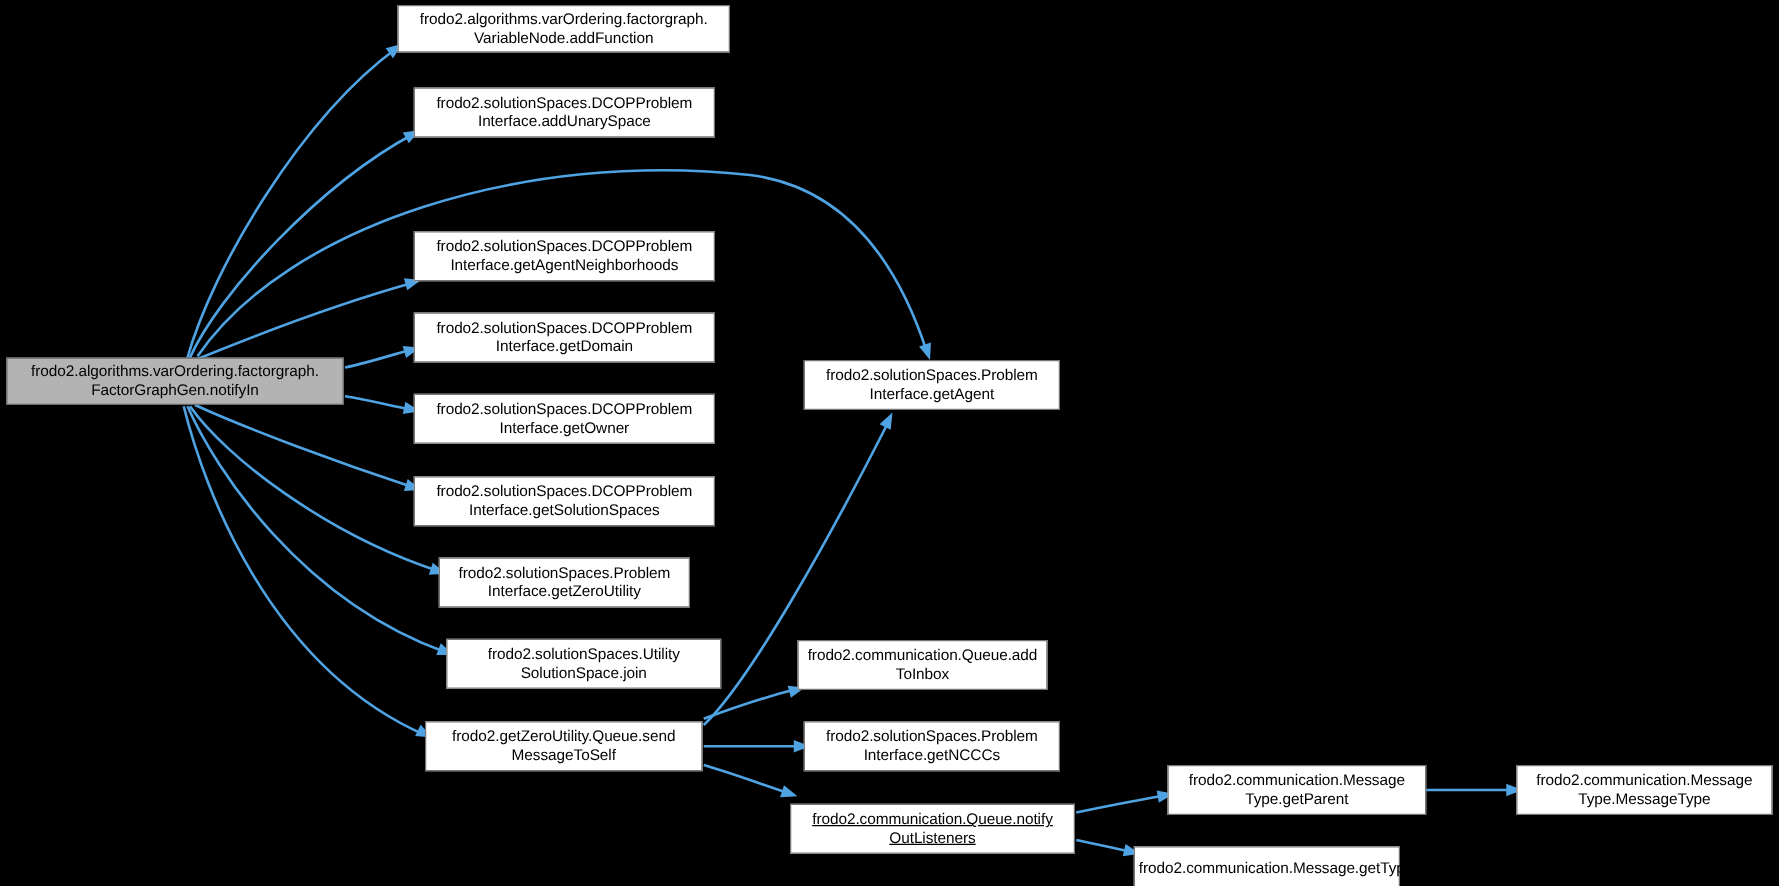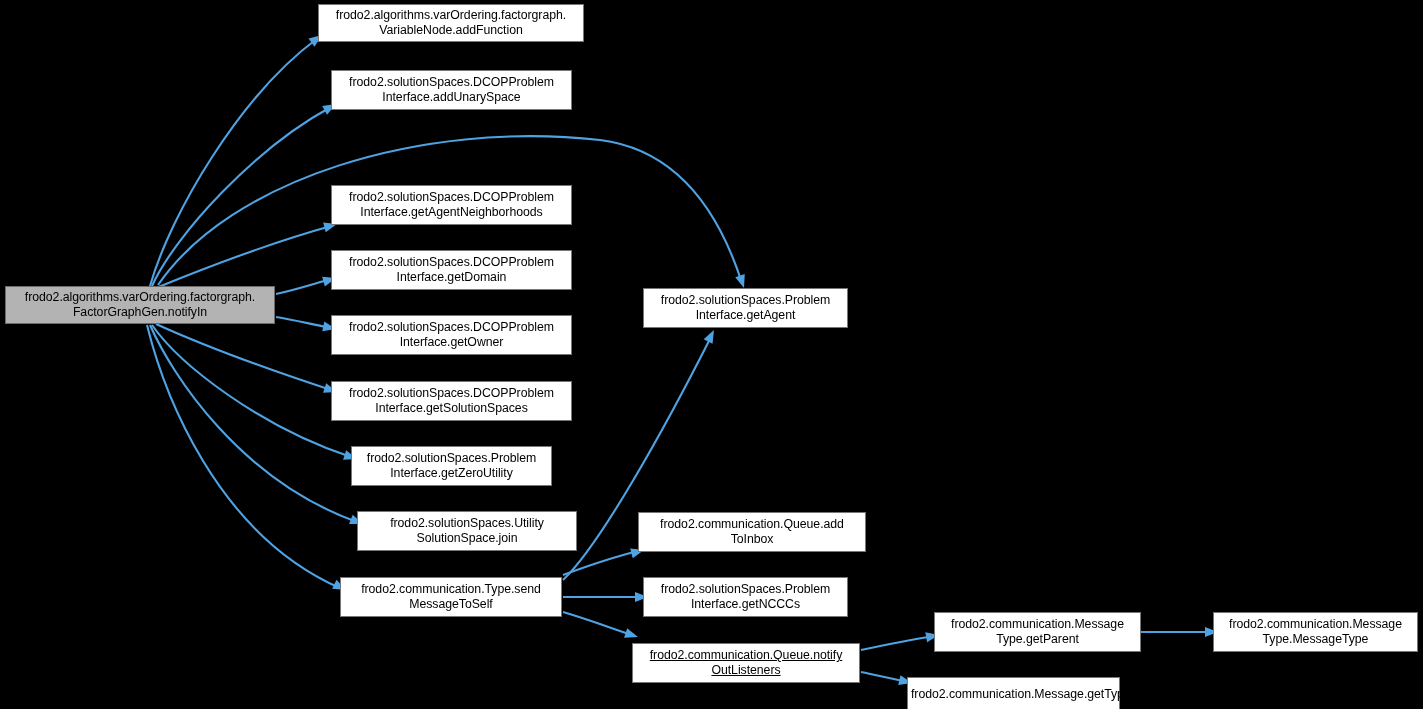--- a/index.html
+++ b/index.html
@@ -104,25 +104,25 @@
       <div class="node" style="left: 331px; top: 250px; width: 241px; height: 40px;"><span class="node-label">frodo2.solutionSpaces.DCOPProblem
 Interface.getDomain</span></div>
       <div class="node" style="left: 331px; top: 315px; width: 241px; height: 40px;"><span class="node-label">frodo2.solutionSpaces.DCOPProblem
 Interface.getOwner</span></div>
       <div class="node" style="left: 331px; top: 381px; width: 241px; height: 40px;"><span class="node-label">frodo2.solutionSpaces.DCOPProblem
 Interface.getSolutionSpaces</span></div>
       <div class="node" style="left: 351px; top: 446px; width: 201px; height: 40px;"><span class="node-label">frodo2.solutionSpaces.Problem
 Interface.getZeroUtility</span></div>
       <div class="node" style="left: 357px; top: 511px; width: 220px; height: 40px;"><span class="node-label">frodo2.solutionSpaces.Utility
 SolutionSpace.join</span></div>
-      <div class="node" style="left: 340px; top: 577px; width: 222px; height: 40px;"><span class="node-label">frodo2.communication.Type.send
+      <div class="node" style="left: 340px; top: 577px; width: 222px; height: 40px;"><span class="node-label">frodo2.getZeroUtility.Queue.send
 MessageToSelf</span></div>
       <div class="node" style="left: 643px; top: 288px; width: 205px; height: 40px;"><span class="node-label">frodo2.solutionSpaces.Problem
 Interface.getAgent</span></div>
-      <div class="node" style="left: 638px; top: 512px; width: 228px; height: 40px;"><span class="node-label">frodo2.communication.Queue.add
+      <div class="node" style="left: 638px; top: 512px; width: 200px; height: 40px;"><span class="node-label">frodo2.communication.Queue.add
 ToInbox</span></div>
       <div class="node" style="left: 643px; top: 577px; width: 205px; height: 40px;"><span class="node-label">frodo2.solutionSpaces.Problem
 Interface.getNCCCs</span></div>
       <div class="node" style="left: 632px; top: 643px; width: 228px; height: 40px; text-decoration: underline;"><span class="node-label">frodo2.communication.Queue.notify
 OutListeners</span></div>
       <div class="node" style="left: 934px; top: 612px; width: 207px; height: 40px;"><span class="node-label">frodo2.communication.Message
 Type.getParent</span></div>
       <div class="node" style="left: 907px; top: 677px; width: 213px; height: 28px;"><span class="node-label">frodo2.communication.Message.getType</span></div>
       <div class="node" style="left: 1213px; top: 612px; width: 205px; height: 40px;"><span class="node-label">frodo2.communication.Message
 Type.MessageType</span></div>

